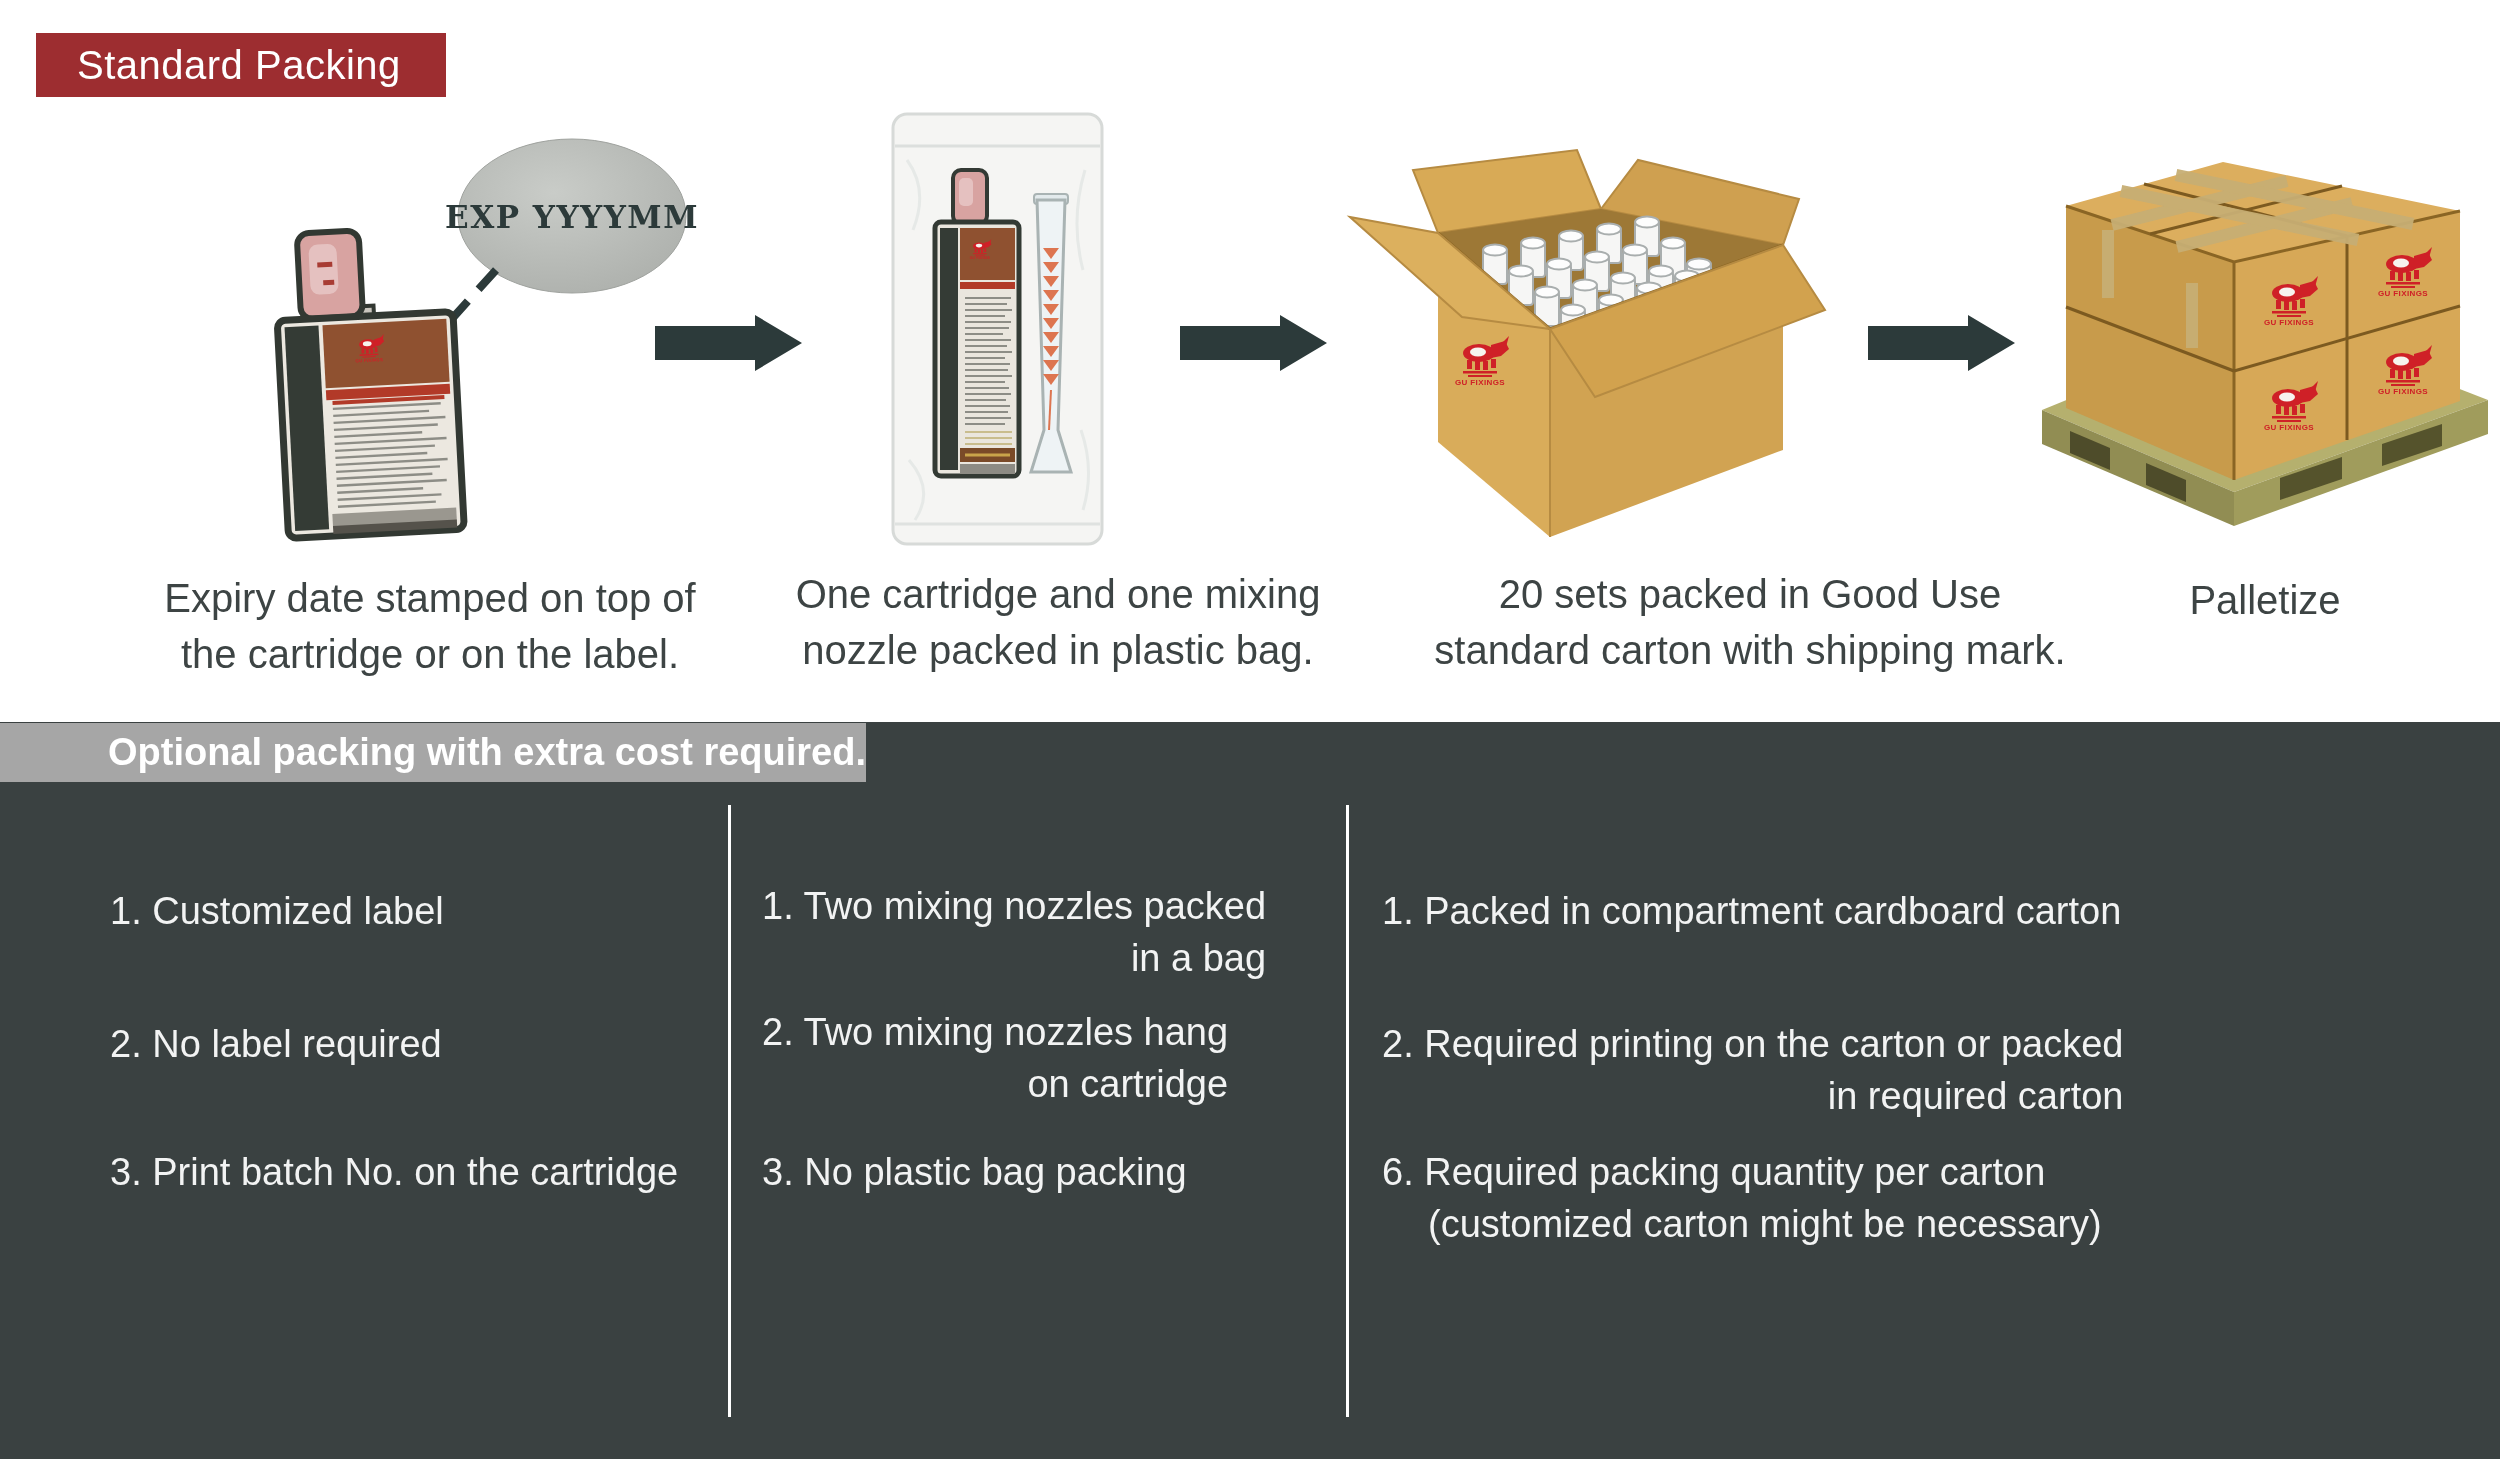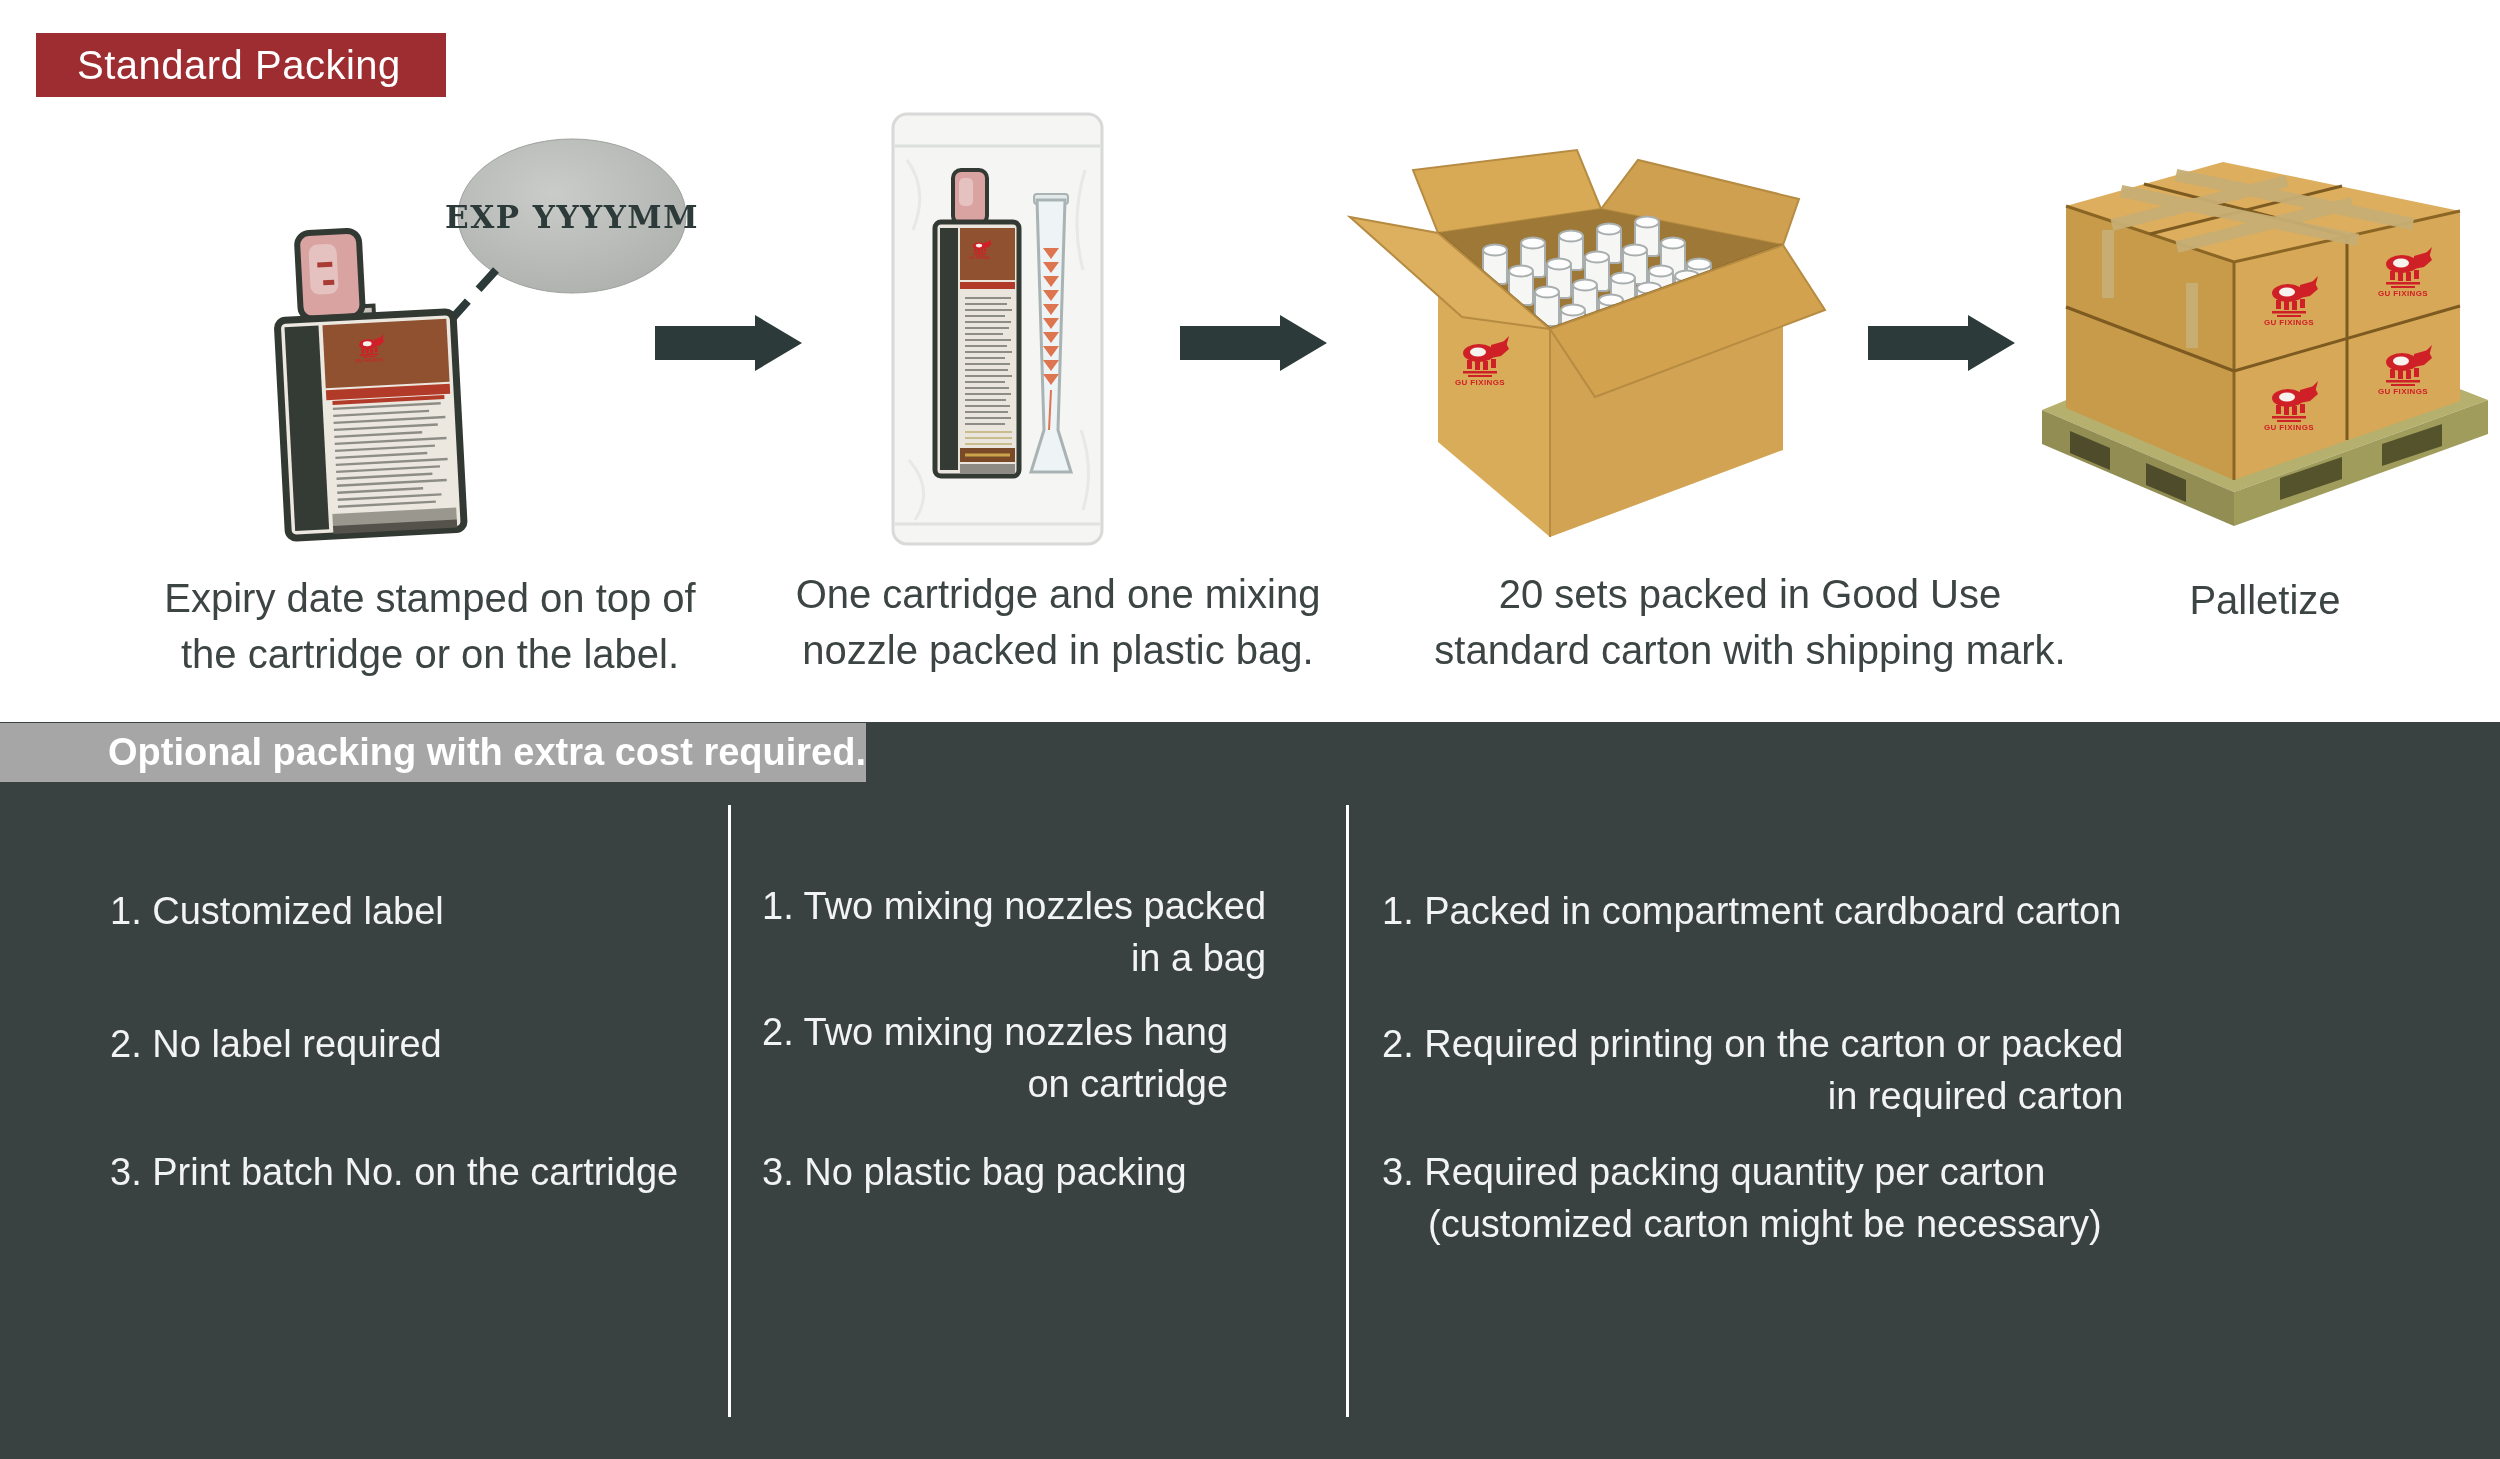--- a/index.html
+++ b/index.html
@@ -270,16 +270,16 @@
   </div>
 
   <div class="col-item" style="left:1382px;top:163px">
     <span class="line">1. Packed in compartment cardboard carton</span>
   </div>
   <div class="col-item" style="left:1382px;top:296px">
     <span class="line">2. Required printing on the carton or packed</span>
     <span class="line cont">in required carton</span>
   </div>
   <div class="col-item" style="left:1382px;top:424px">
-    <span class="line">3. Required packing quantity per carton</span>
+    <span class="line">6. Required packing quantity per carton</span>
     <span class="line cont">(customized carton might be necessary)</span>
   </div>
 </div>
 
 </body></html>

